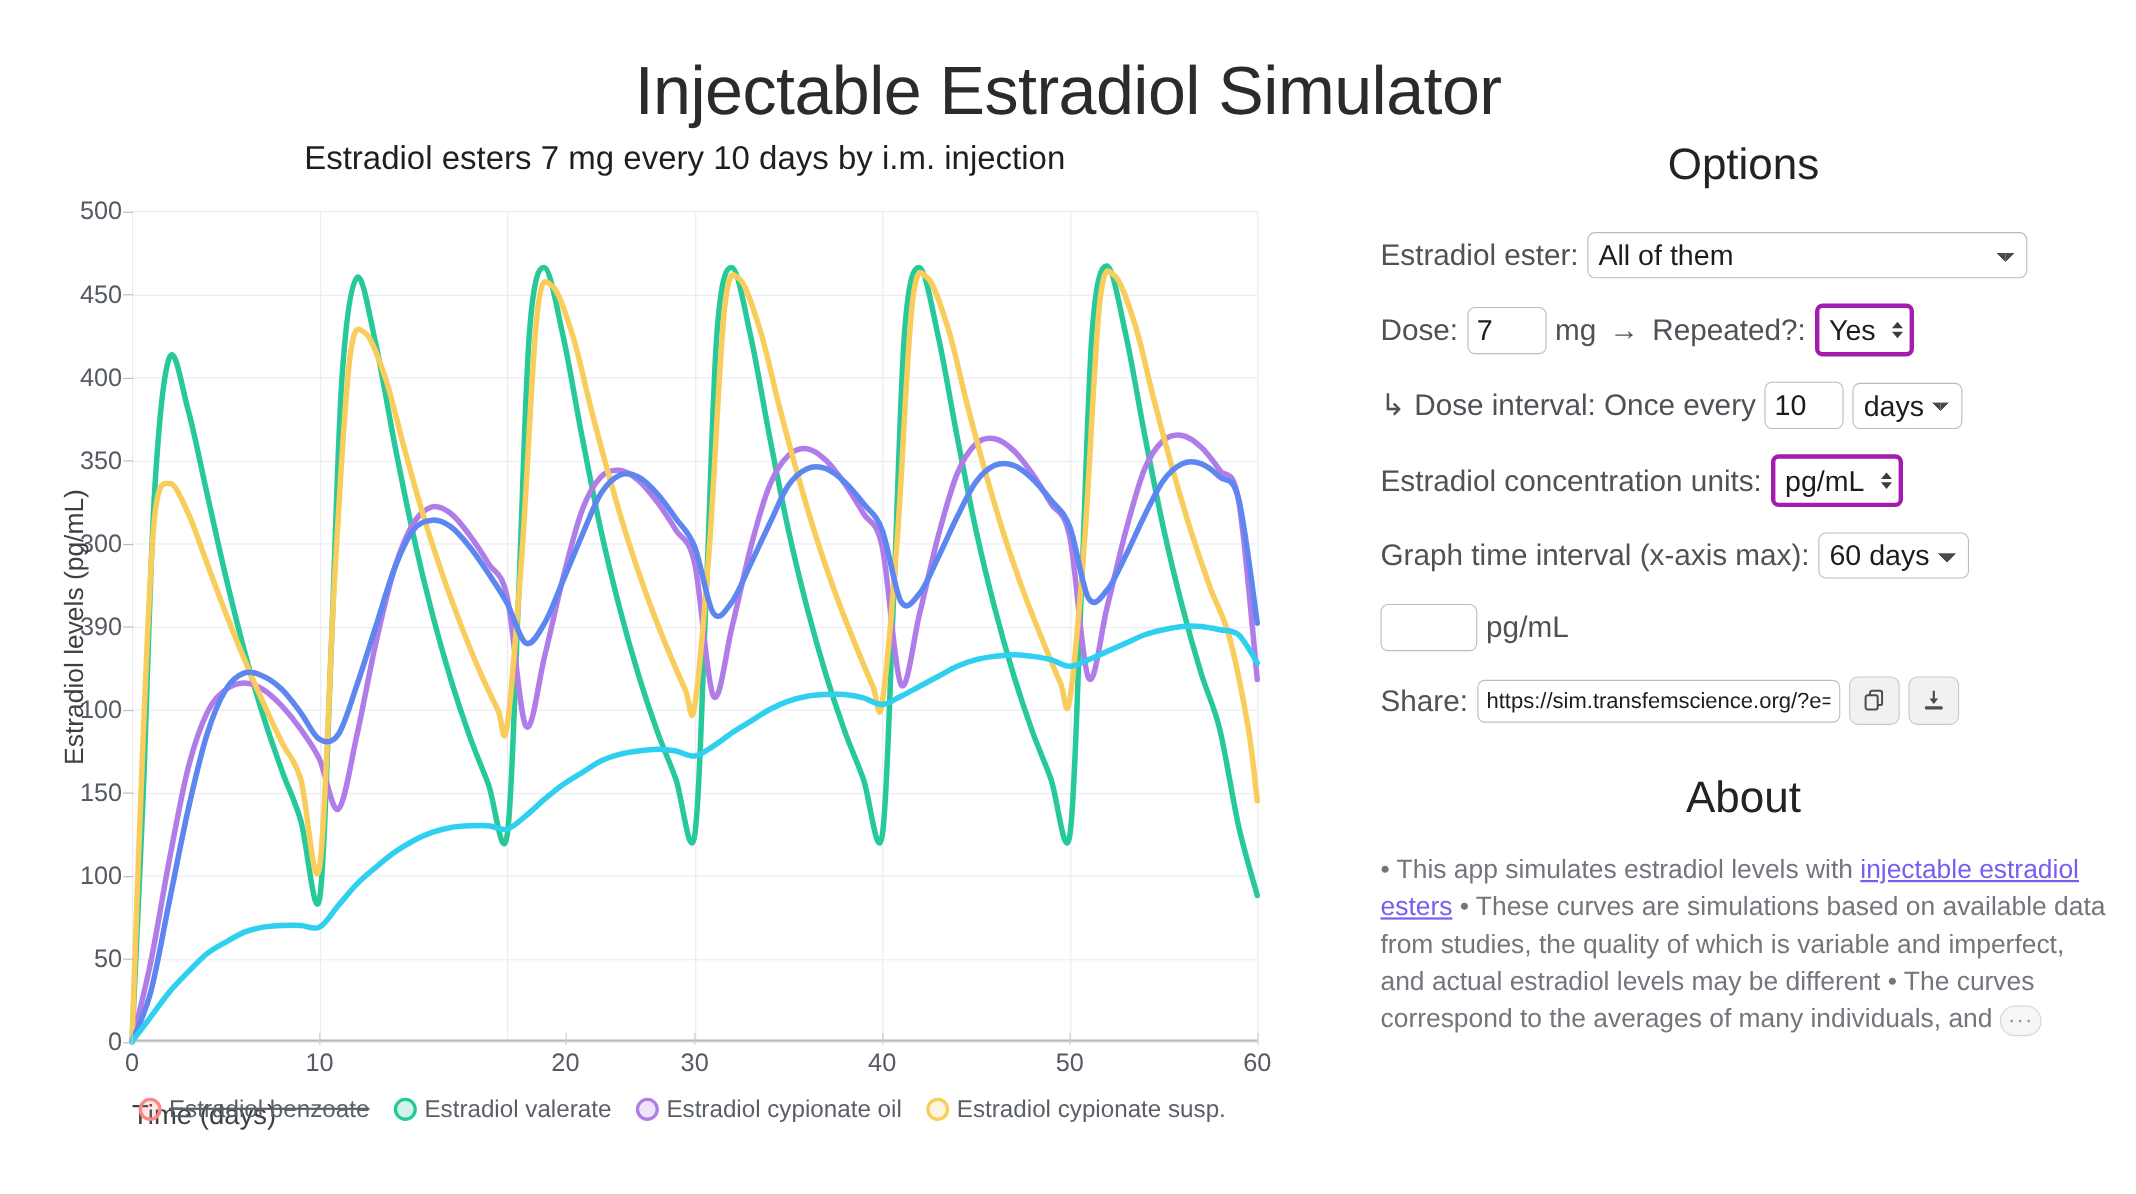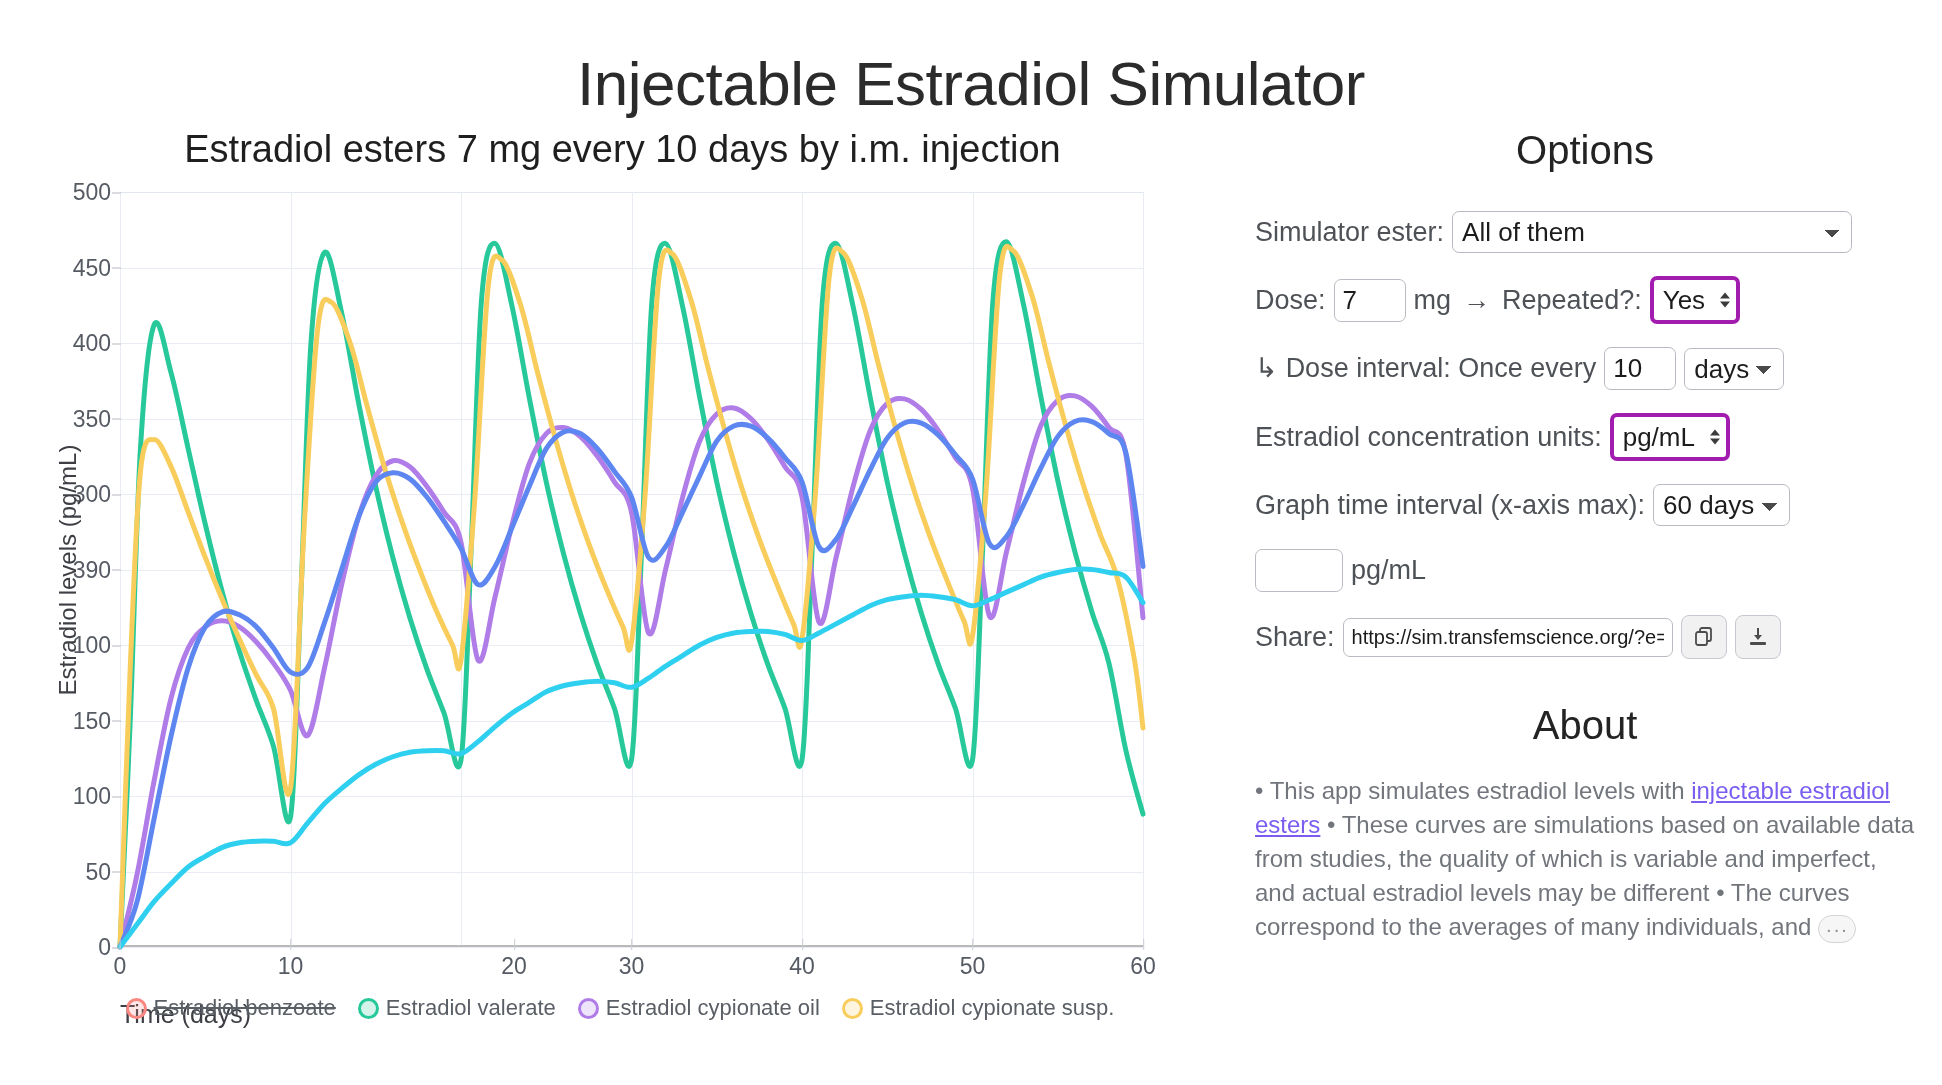--- a/index.html
+++ b/index.html
@@ -26,21 +26,21 @@
   
   .chart-wrap {
     position: absolute;
     left: 0px; top: 128px;
     width: 1190px; height: 900px;
   }
   .chart-title {
     position: absolute;
     left: 0; top: 0; width: 1190px;
     text-align: center;
-    font-size: 38px;
+    font-size: 30px;
     color: #1f1f1f;
     padding-left: 55px;
   }
   .plot-area {
     position: absolute;
     left: 120px; top: 64px;
     width: 1023px; height: 755px;
   }
   .plot-frame {
     position: absolute; inset: 0;
@@ -375,21 +375,21 @@
           <span class="legend-swatch" style="border-color: rgb(248, 205, 92); background: rgba(248, 205, 92, 0.2);"></span>
           <span class="legend-label">Estradiol cypionate susp.</span>
         </div>
       </div>
     </div>
 
   <div class="options-panel">
     <h2 class="panel-heading">Options</h2>
 
     <div class="opt-row">
-      <span class="opt-label">Simulator ester:</span>
+      <span class="opt-label">Estradiol ester:</span>
       <select class="ui-select wide">
         <option>All of them</option>
       </select>
     </div>
 
     <div class="opt-row">
       <span class="opt-label">Dose:</span>
       <input class="ui-input dose-input" type="text" value="7" style="">
       <span class="opt-label">mg</span>
       <span class="arrow-glyph">→</span>

